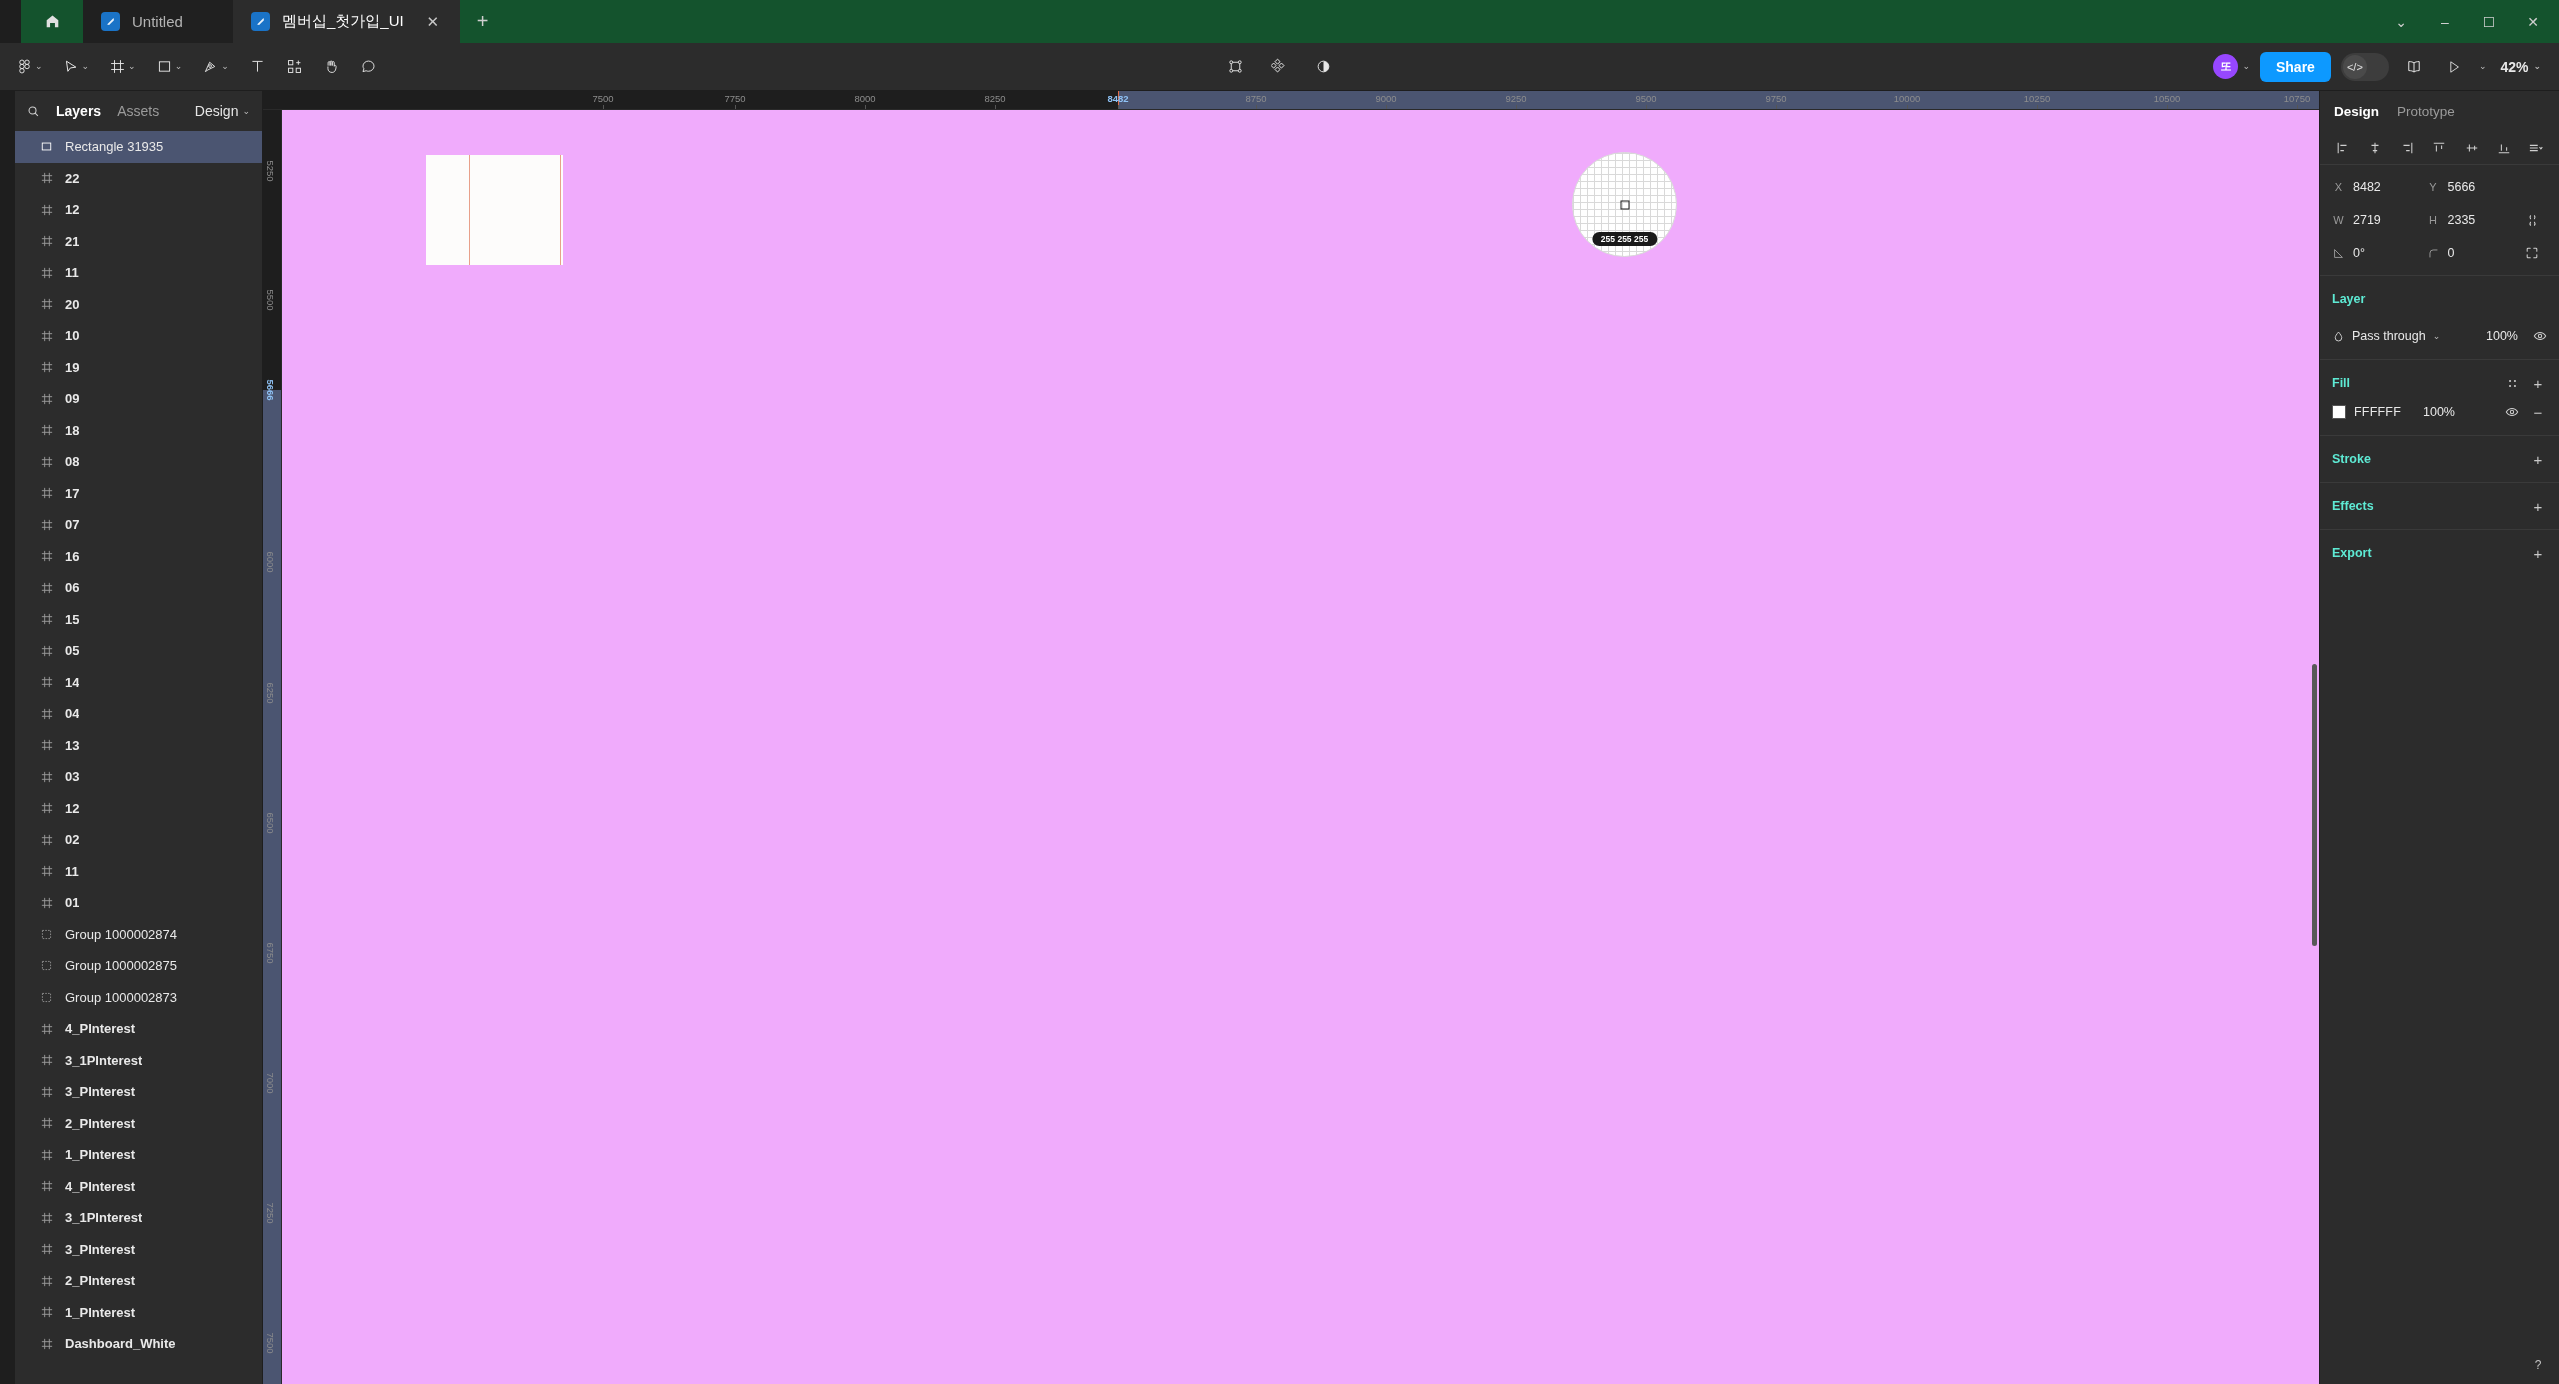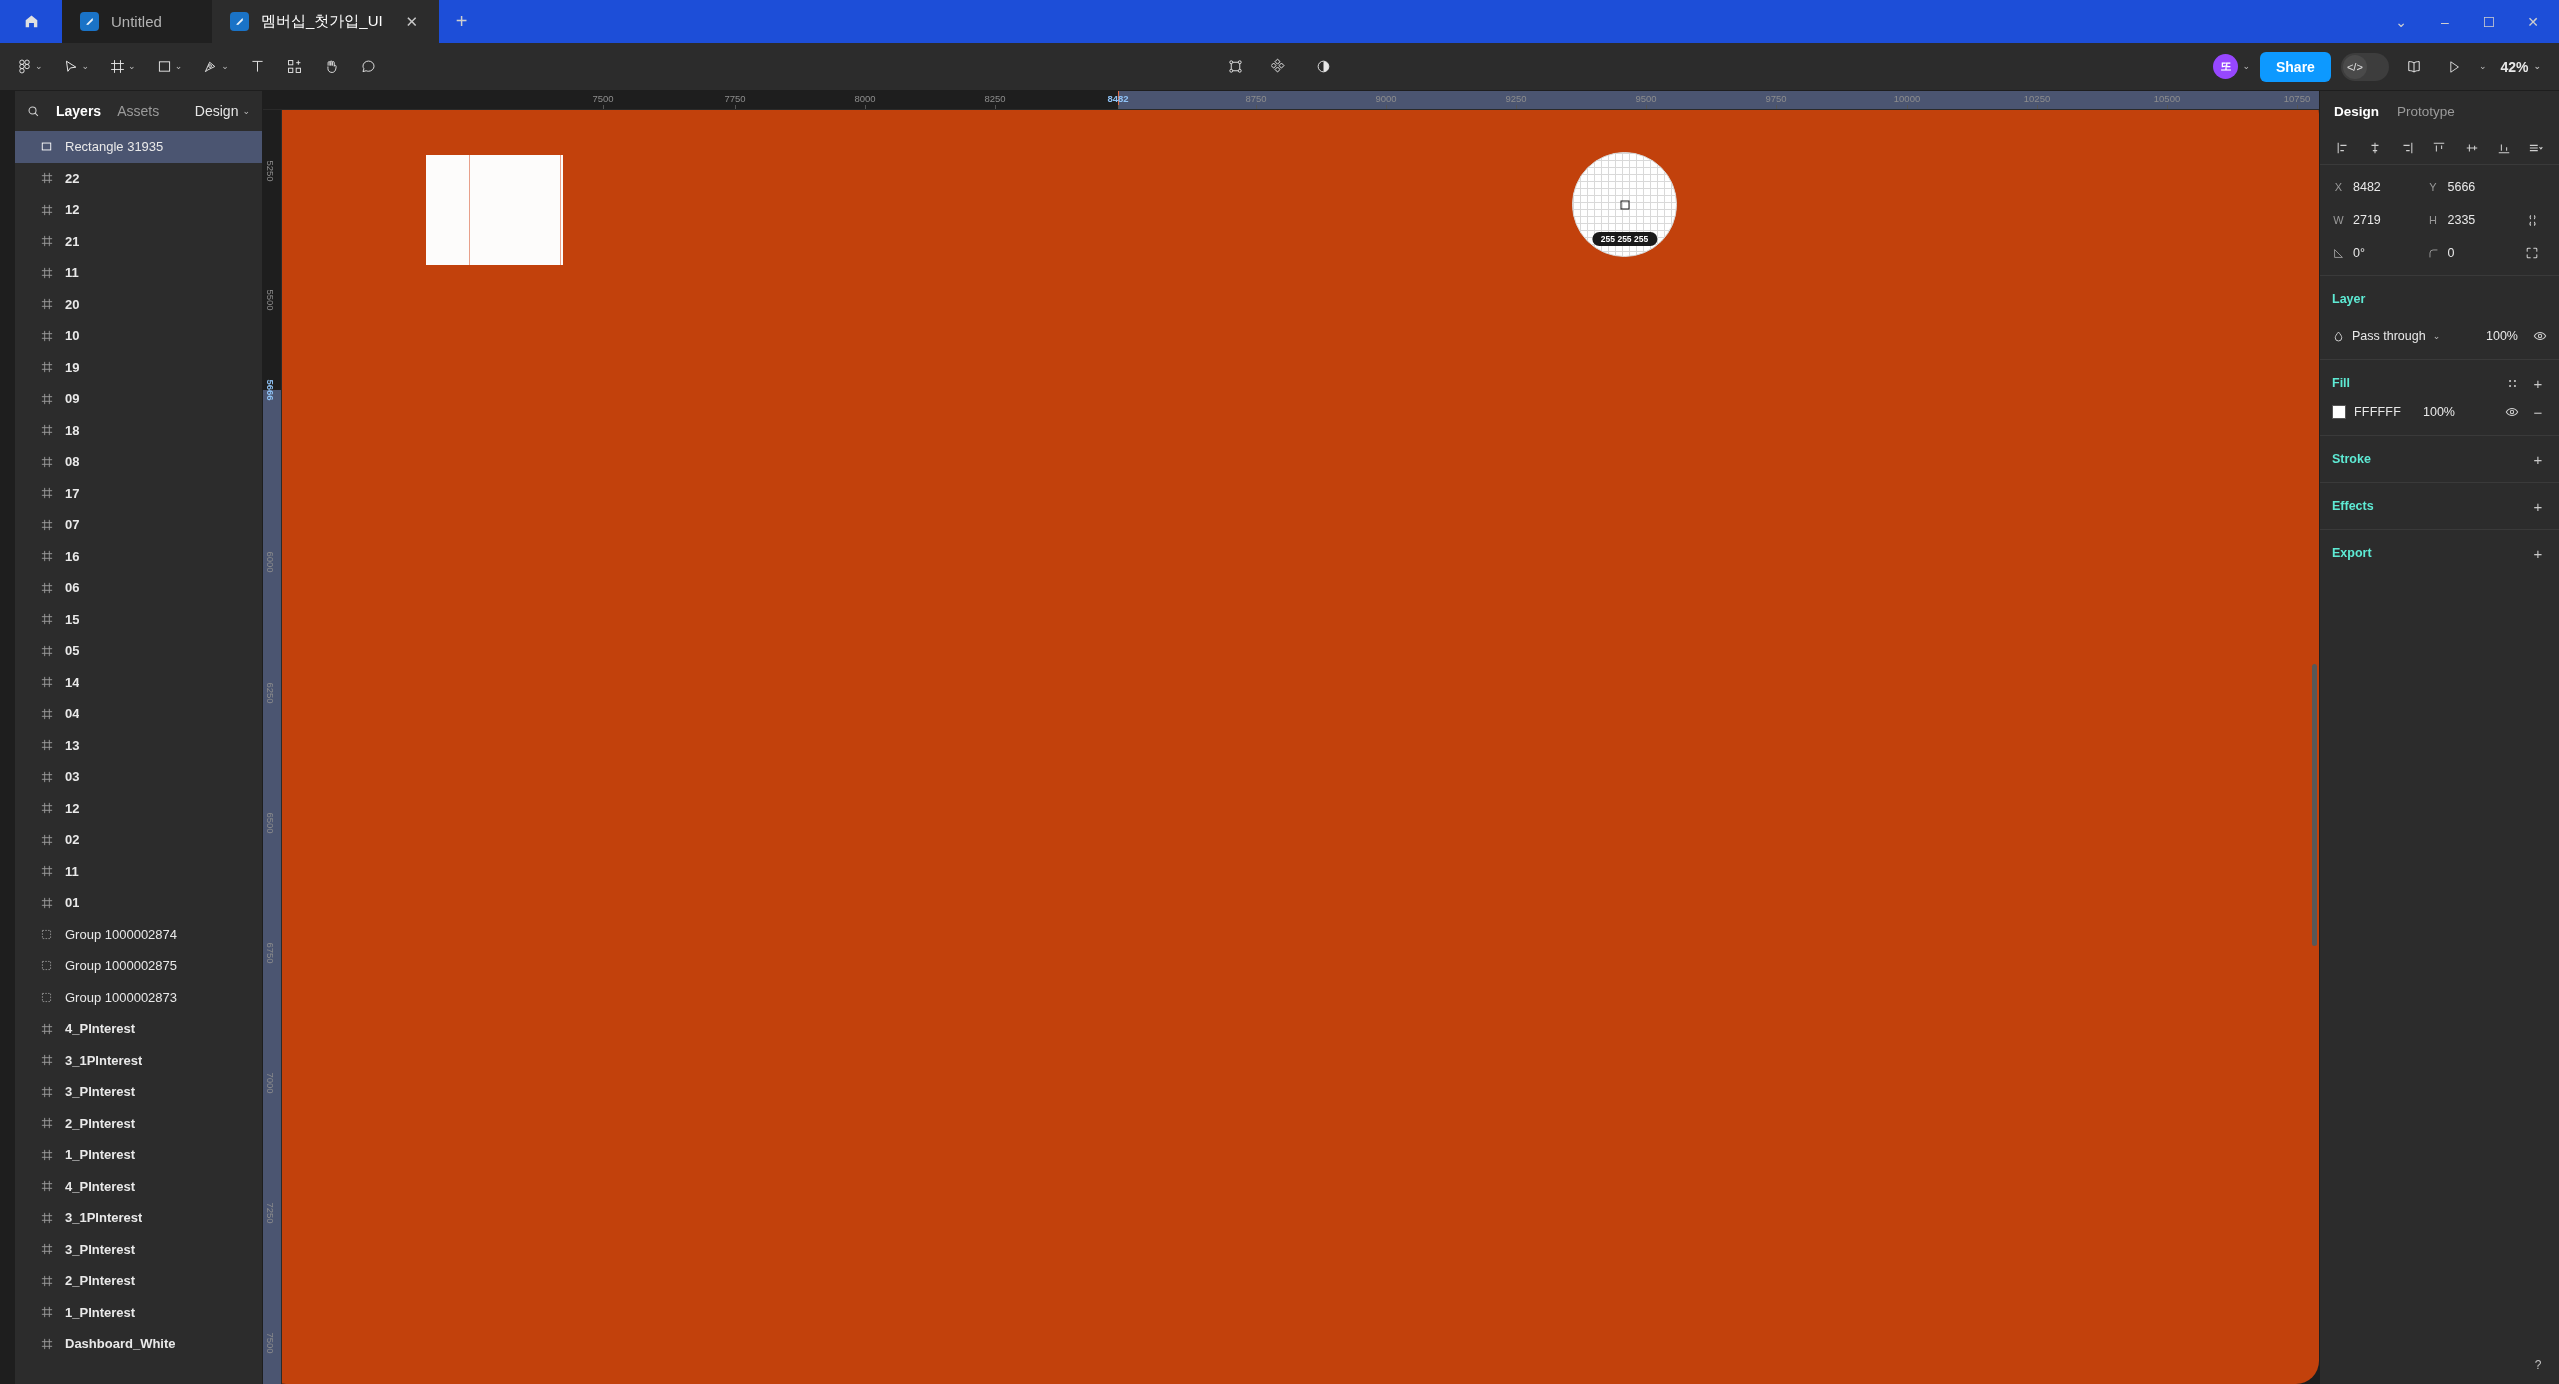--- a/index.html
+++ b/index.html
@@ -8,22 +8,22 @@
     background: #1e1e1e;
     font-family: "Liberation Sans", "DejaVu Sans", sans-serif;
     color: #e6e6e6;
     overflow: hidden;
     -webkit-font-smoothing: antialiased;
   }
   .app { position: relative; width: 2559px; height: 1384px; display: flex; flex-direction: column; }
 
   
   .tabbar {
-    height: 43px; background: #1d4ed8; display: flex; align-items: stretch;
-    flex: 0 0 43px; position: relative;
+    height: 43px; background: #14532d; display: flex; align-items: stretch;
+    flex: 0 0 43px; position: relative; margin-left: 21px;
   }
   .home-btn {
     width: 62px; display: flex; align-items: center; justify-content: center;
     cursor: pointer;
   }
   .home-btn svg { display:block; }
   .tab {
     display: flex; align-items: center; gap: 12px;
     padding: 0 18px; min-width: 150px; height: 43px;
     font-size: 16px; color: #b3b3b3; cursor: pointer; position: relative;
@@ -126,21 +126,21 @@
   .layer-row.selected { background: #4b5571; }
   .layer-icon {
     width: 15px; height: 15px; flex: 0 0 15px;
     display: flex; align-items: center; justify-content: center; color: #9a9a9a;
   }
   .layer-row.selected .layer-icon { color: #ffffff; }
   .layer-name { white-space: nowrap; overflow: hidden; text-overflow: ellipsis; }
   .layer-name.bold { font-weight: bold; }
 
   
-  .canvas-area { flex: 1 1 auto; position: relative; background: #c2410c; min-width: 0; border-radius: 23px; }
+  .canvas-area { flex: 1 1 auto; position: relative; background: #f0abfc; min-width: 0; }
 
   .ruler-h {
     position: absolute; top: 0; left: 0; right: 0; height: 19px;
     background: #1e1e1e; overflow: hidden; z-index: 5;
     border-bottom: 1px solid #2a2a2a;
   }
   .ruler-h .sel-band {
     position: absolute; top: 0; height: 19px; background: #4b5571;
   }
   .ruler-h .tick {

